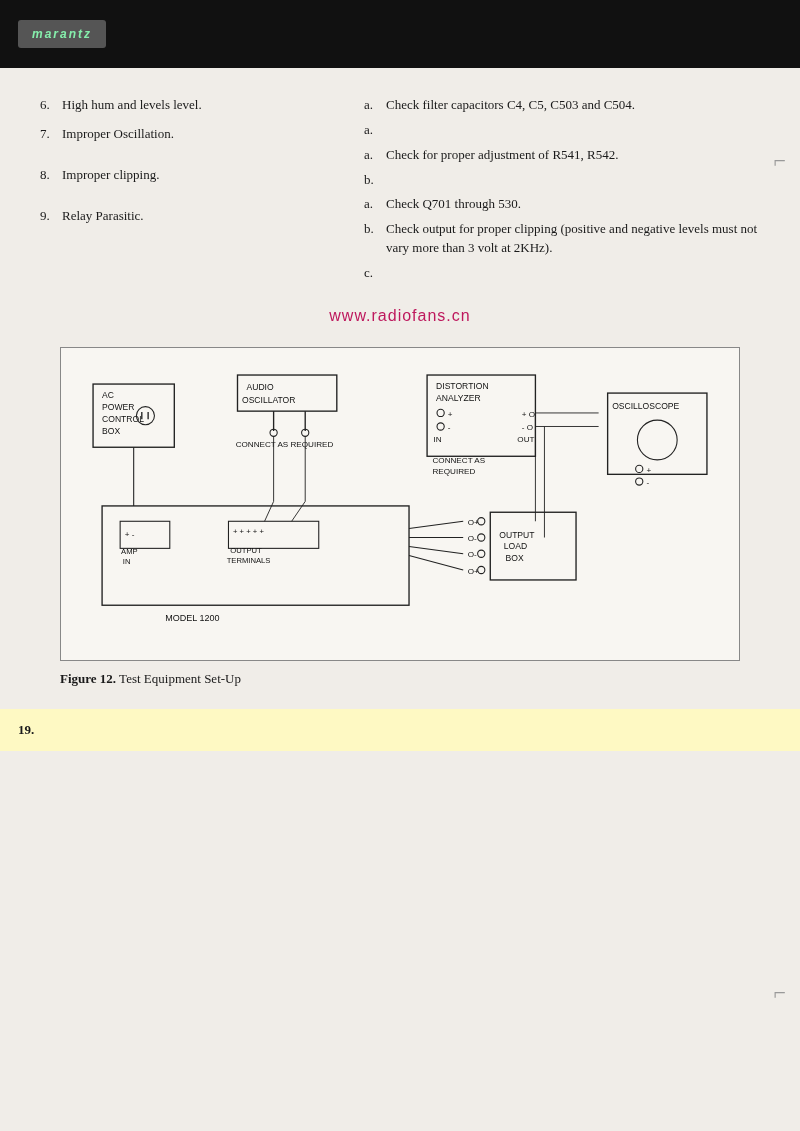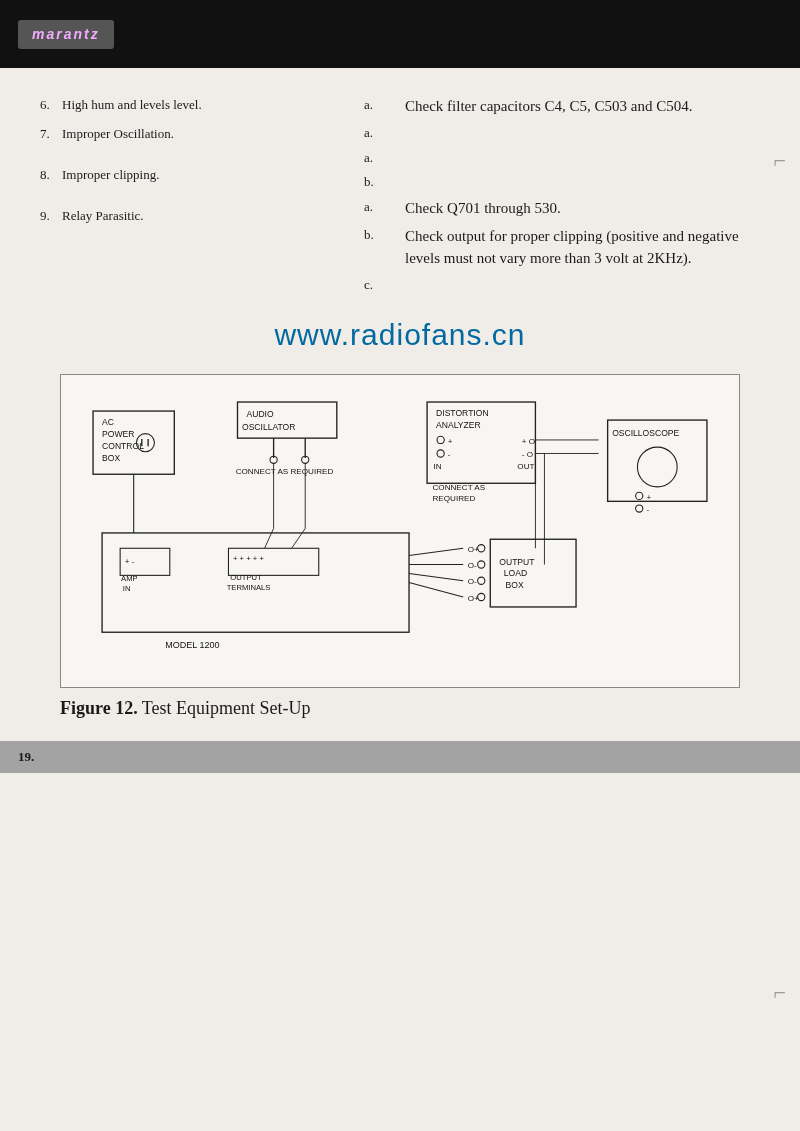--- a/index.html
+++ b/index.html
@@ -21,23 +21,23 @@
       display: flex;
       align-items: center;
       padding-left: 18px;
     }
     .logo-box {
       background: #555;
       padding: 6px 14px;
       border-radius: 3px;
     }
     .logo-text {
-      color: #f0abfc;
+      color: #86efac;
       font-family: Arial, sans-serif;
-      font-size: 14px;
+      font-size: 12px;
       font-weight: bold;
       font-style: italic;
       letter-spacing: 2px;
     }
 
     
     .content {
       padding: 28px 40px 0 40px;
     }
 
@@ -71,29 +71,28 @@
     .sub-item-row {
       display: flex;
       margin-bottom: 6px;
       line-height: 1.45;
     }
     .sub-letter {
       min-width: 22px;
       font-size: 13px;
     }
     .sub-text {
-      font-size: 15px;
-      margin-left: 19px;
+      font-size: 13px;
     }
 
     
     .watermark {
       text-align: center;
-      color: #0369a1;
-      font-size: 30px;
+      color: #be185d;
+      font-size: 16px;
       font-family: Arial, sans-serif;
       margin: 18px 0 22px 0;
       letter-spacing: 1px;
     }
 
     
     .diagram-area {
       margin: 0 20px;
       border: 1.5px solid #888;
       background: #f8f6f2;
@@ -102,31 +101,31 @@
     }
 
     .diagram-svg {
       width: 100%;
       display: block;
     }
 
     
     .figure-caption {
       margin: 10px 20px 20px 20px;
-      font-size: 18px;
+      font-size: 13px;
     }
     .figure-caption b {
       font-weight: bold;
     }
 
     
     .footer-bar {
-      background: #a3a3a3;
+      background: #fef9c3;
       width: 100%;
-      height: 32px;
+      height: 42px;
       margin-top: 22px;
       display: flex;
       align-items: center;
       padding-left: 18px;
       text-align: right;
     }
     .footer-page {
       color: #1a1a1a;
       font-size: 13px;
       font-weight: bold;
@@ -185,20 +184,21 @@
     <div class="col-right">
       <div class="sub-item-row">
         <span class="sub-letter">a.</span>
         <span class="sub-text">Check filter capacitors C4, C5, C503 and C504.</span>
       </div>
       <div class="sub-item-row" style="margin-top:4px;">
         <span class="sub-letter">a.</span>
       </div>
       <div class="sub-item-row" style="margin-top:4px;">
         <span class="sub-letter">a.</span>
+        <span class="sub-text">Check for proper adjustment of R541, R542.</span>
       </div>
       <div class="sub-item-row">
         <span class="sub-letter">b.</span>
       </div>
       <div class="sub-item-row" style="margin-top:4px;">
         <span class="sub-letter">a.</span>
         <span class="sub-text">Check Q701 through 530.</span>
       </div>
       <div class="sub-item-row">
         <span class="sub-letter">b.</span>

